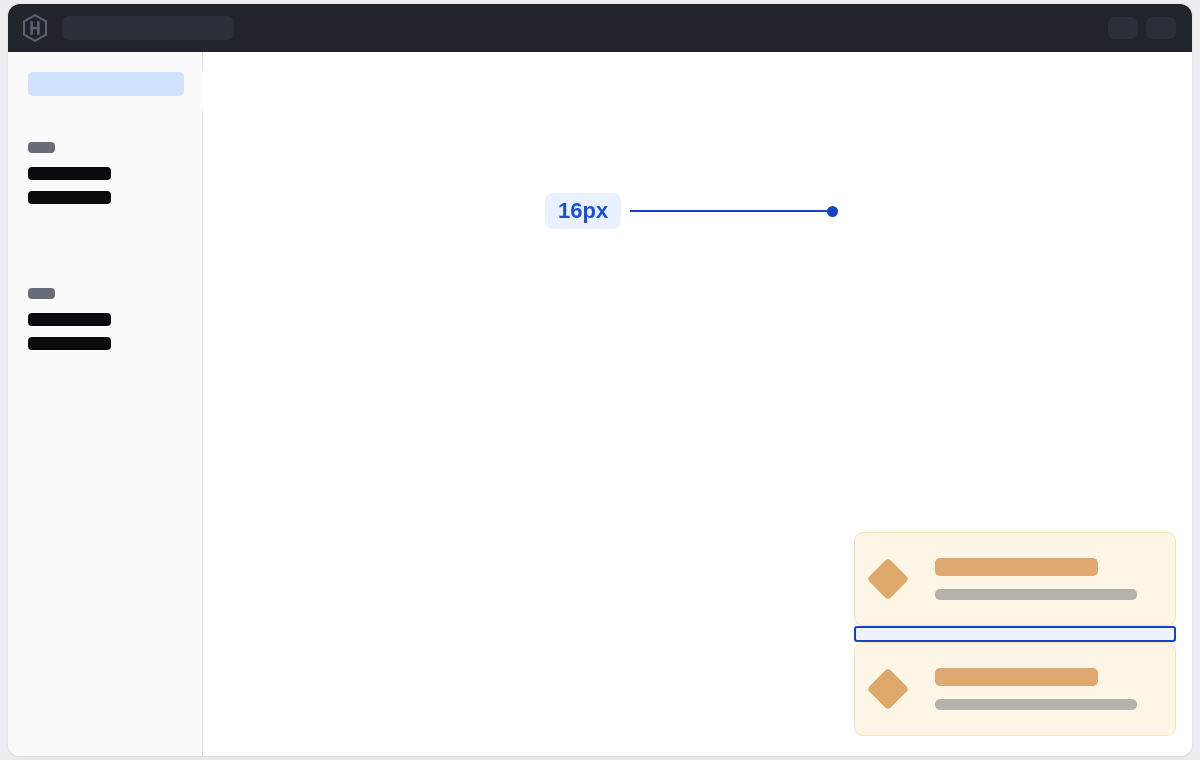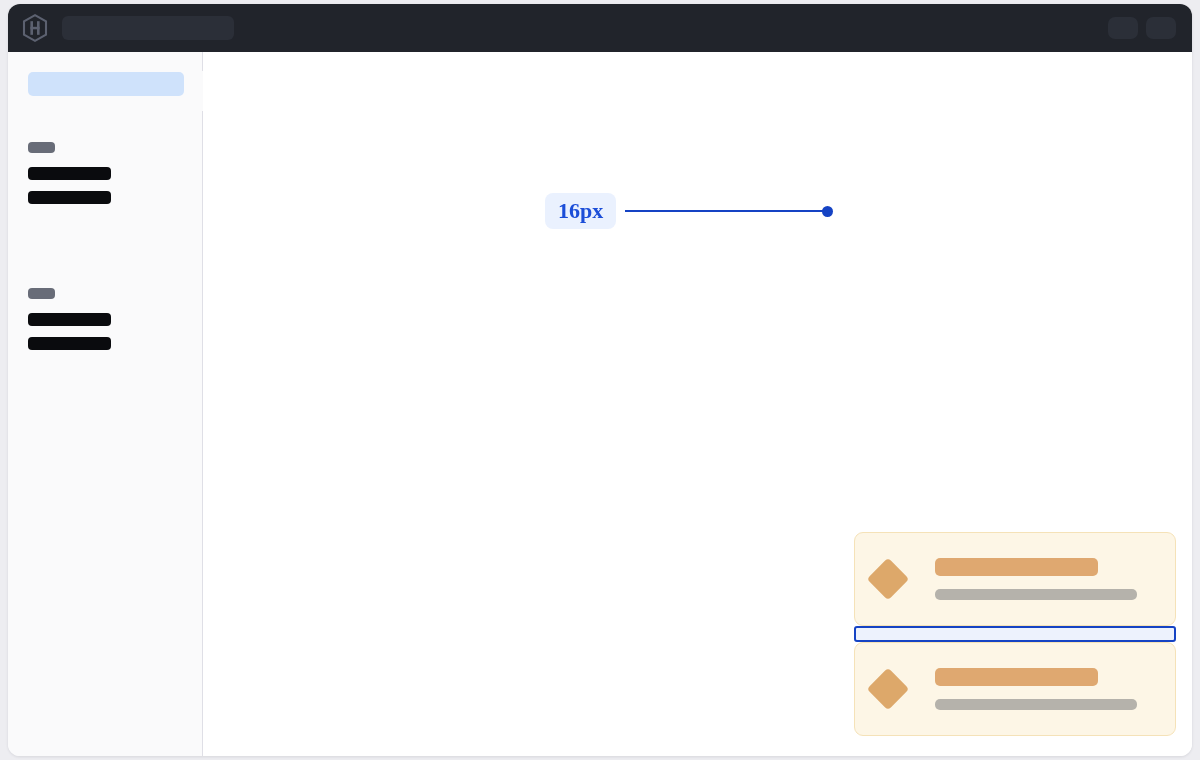--- a/index.html
+++ b/index.html
@@ -184,21 +184,21 @@
     top: 141px;
     display: flex;
     align-items: center;
     height: 36px;
   }
   #measure-value-pill {
     background: #EAF1FE;
     color: #1C4ED8;
     font-size: 22px;
     font-weight: bold;
-    font-family: Liberation Serif, serif;
+    font-family: Liberation Sans, sans-serif;
     padding: 4px 13px;
     border-radius: 8px;
     line-height: 28px;
     white-space: nowrap;
   }
   #measure-leader-line {
     width: 198px;
     height: 2px;
     background: #1543C4;
     margin-left: 9px;

